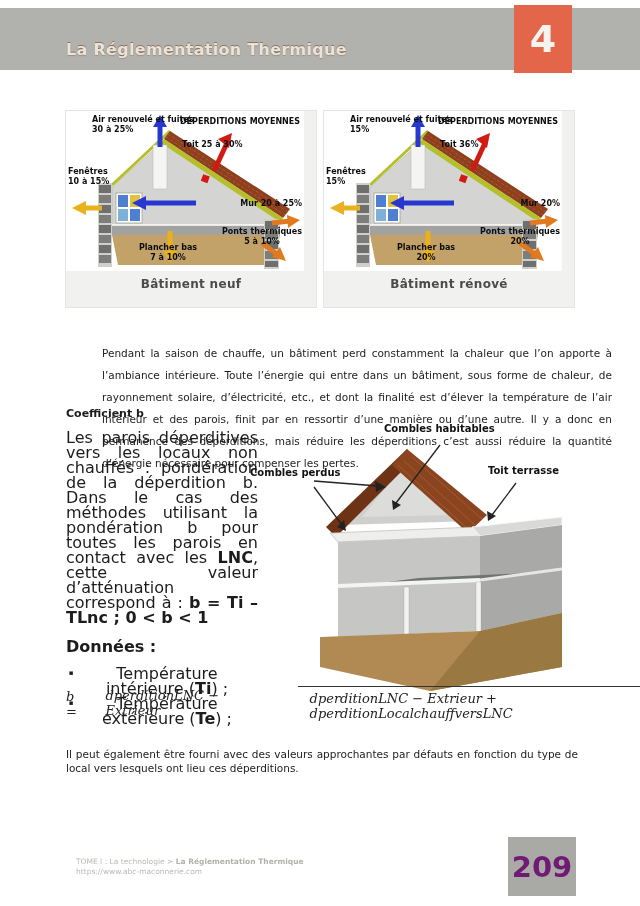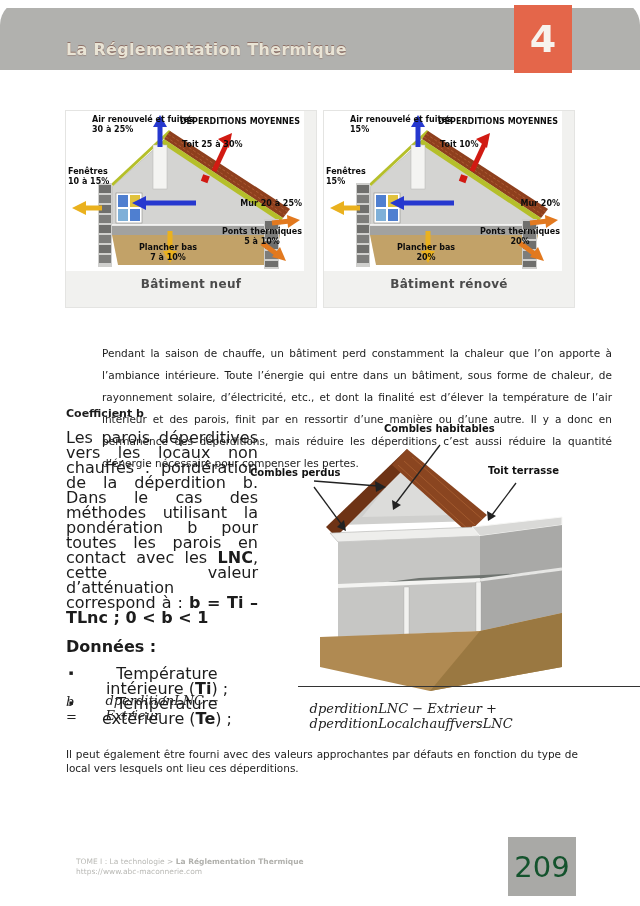--- a/index.html
+++ b/index.html
@@ -1,17 +1,17 @@
 <!DOCTYPE html>
 <html><head>
 <meta charset="utf-8">
 <style>
   html,body{margin:0;padding:0;background:#ffffff;}
   .page{position:relative;width:640px;height:906px;background:#ffffff;overflow:hidden;
-        font-family:"DejaVu Sans", sans-serif;color:#1c1c1c;border-radius:25px;}
+        font-family:"DejaVu Sans", sans-serif;color:#1c1c1c;}
 
   
   .header-bar{position:absolute;left:0;top:8px;width:640px;height:62px;background:#b1b1ae;}
   .header-title{position:absolute;left:66px;bottom:11px;font-size:16px;font-weight:bold;
         color:#e9e4d5;letter-spacing:.3px;
         text-shadow:0 -1px 0 rgba(115,62,48,.55),0 1px 1px rgba(115,62,48,.3);}
   .chapter-box{position:absolute;left:514px;top:-3px;width:58px;height:68px;background:#e4664a;
         display:flex;align-items:center;justify-content:center;}
   .chapter-num{font-size:38px;font-weight:bold;color:#f7f3ee;}
 
@@ -40,30 +40,30 @@
   
   .fig3d{position:absolute;left:244px;top:415px;width:336px;height:290px;}
   .fig3d svg{position:absolute;left:0;top:0;width:100%;height:100%;}
   .lbl3d{position:absolute;font-size:10px;font-weight:bold;color:#111;white-space:nowrap;}
 
   
   .formula{position:absolute;left:66px;top:686px;display:flex;align-items:center;
         font-family:"DejaVu Serif", serif;font-style:italic;font-size:13px;color:#222;}
   .frac{display:inline-flex;flex-direction:row;align-items:center;margin-left:8px;gap:41px;}
   .frac .num{padding:0 12px 2px;}
-  .frac .den{border-top:1px solid #333;padding:14px 12px 0;}
+  .frac .den{border-top:1px solid #333;padding:4px 12px 0;}
 
   .after-formula{position:absolute;left:66px;top:736px;width:512px;font-size:10.5px;line-height:14.3px;}
 
   
   .footer-text{position:absolute;left:76px;top:857px;font-size:7.5px;line-height:10px;color:#b9b9b5;}
   .footer-text b{color:#b0b0ac;}
   .page-box{position:absolute;left:508px;top:837px;width:68px;height:59px;background:#a9a9a6;
         display:flex;align-items:center;justify-content:center;}
-  .page-num{font-size:29px;font-weight:normal;color:#14532d;}
+  .page-num{font-size:29px;font-weight:bold;color:#701a75;}
 </style>
 </head>
 <body>
 
 <div class="page">
 
   <div class="header-bar">
     <div class="header-title">La Réglementation Thermique</div>
     <div class="chapter-box">
       <span class="chapter-num">4</span>
@@ -245,21 +245,21 @@
           <g>
             <line x1="196" y1="132" x2="212" y2="144" stroke="#e2791f" stroke-width="5"></line>
               <polygon points="220,150 206,146 214,136" fill="#e2791f"></polygon>
           </g>
         </svg>
         <div class="lbl" style="left:26px;top:4px;">
           <div>Air renouvelé et fuites</div>
           <div>15%</div>
         </div>
         <div class="lbl" style="right:4px;top:6px;">DÉPERDITIONS MOYENNES</div>
-        <div class="lbl" style="left:116px;top:29px;">Toit 10%</div>
+        <div class="lbl" style="left:116px;top:29px;">Toit 36%</div>
         <div class="lbl" style="left:2px;top:56px;">
           <div>Fenêtres</div>
           <div>15%</div>
         </div>
         <div class="lbl" style="right:2px;top:88px;">Mur 20%</div>
         <div class="lbl" style="right:2px;top:116px;text-align:center;">
           <div>Ponts thermiques</div>
           <div>20%</div>
         </div>
         <div class="lbl" style="left:62px;top:132px;width:80px;text-align:center;">

